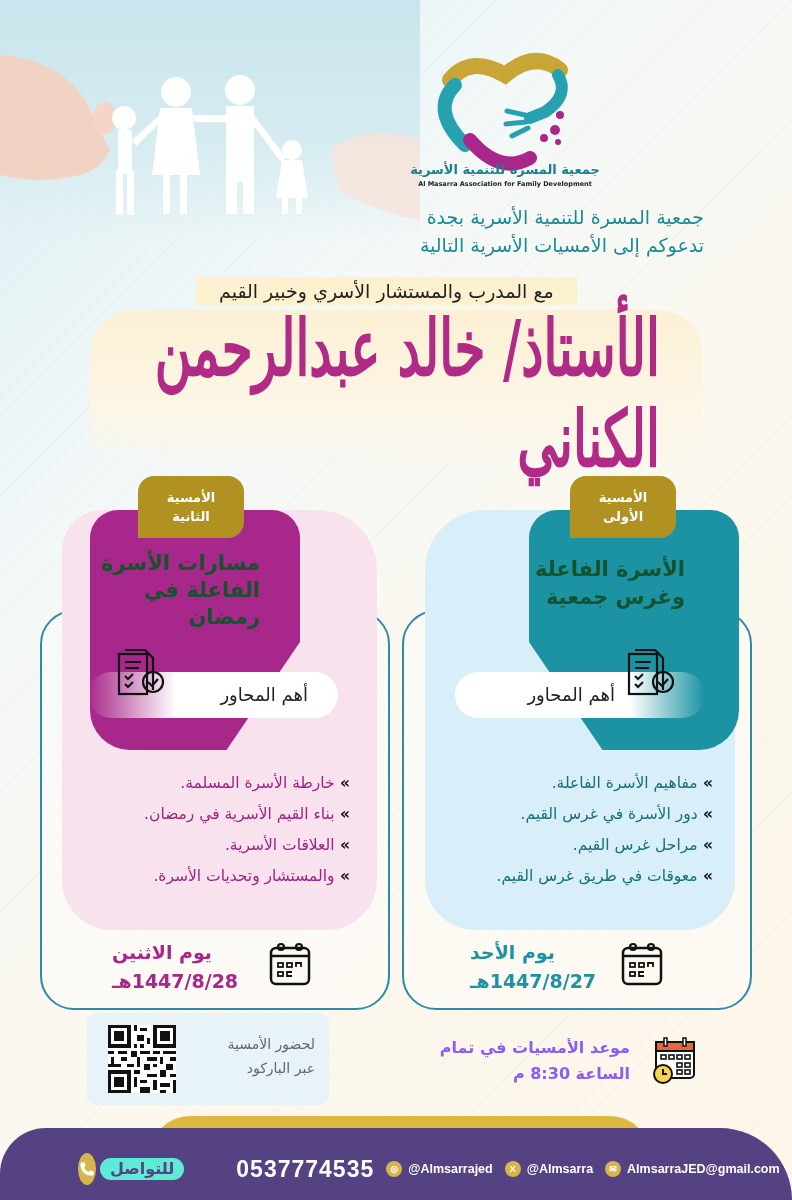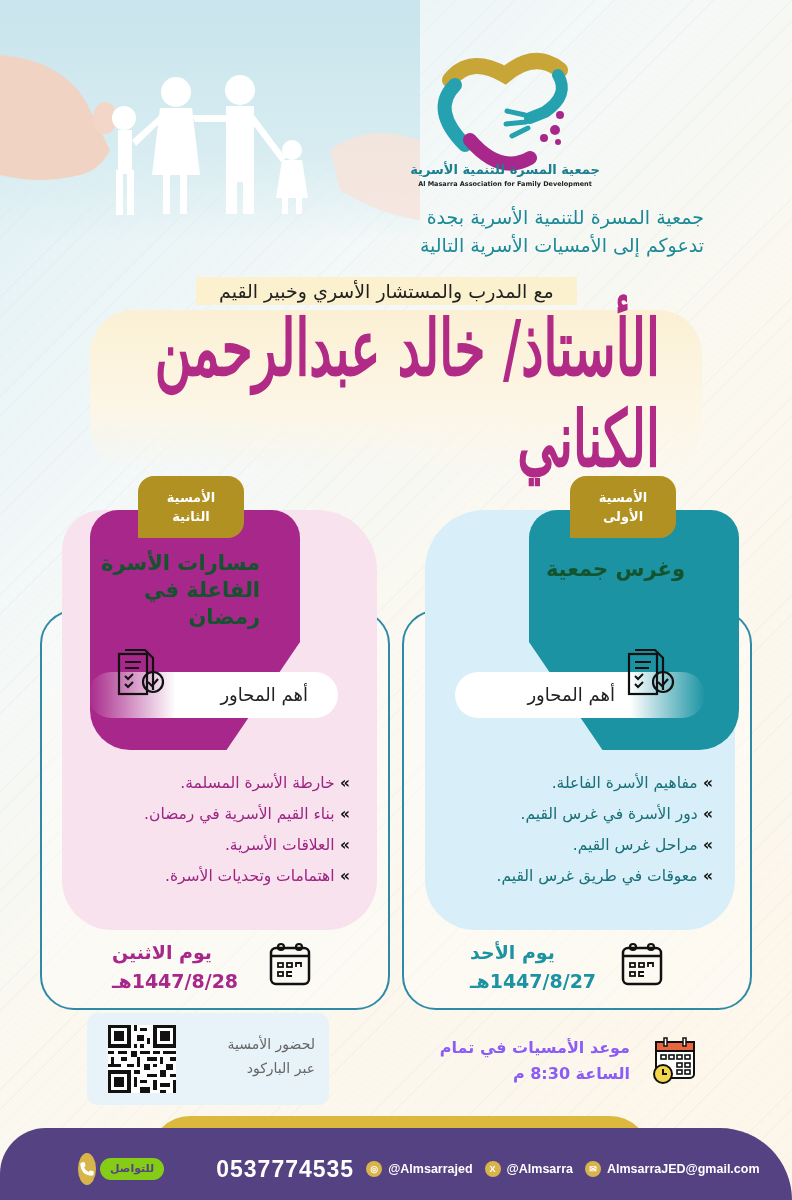--- a/index.html
+++ b/index.html
@@ -115,21 +115,21 @@
   .time-icon { position: absolute; left: 650px; top: 1036px; width: 48px; height: 48px; }
 
   
   .footer-gold { position: absolute; left: 150px; top: 1116px; width: 500px; height: 40px; background: #dcb83e; border-radius: 40px 40px 0 0; }
   .footer { position: absolute; left: 0; top: 1128px; width: 792px; height: 72px; background: #554282; border-radius: 70px 110px 0 0; }
   .footer-row {
     position: absolute; left: 78px; top: 1152px; width: 660px; height: 34px;
     display: flex; align-items: center; direction: ltr; gap: 12px; color: #fff;
   }
   .call-circle { width: 32px; height: 32px; border-radius: 50%; background: #d7b54a; display: flex; align-items: center; justify-content: center; }
-  .contact-pill { background: #84cc16; color: #554282; border-radius: 14px; padding: 0 10px; height: 22px; line-height: 22px; font-size: 11px; font-weight: bold; margin-left: -8px; }
+  .contact-pill { background: #5eead4; color: #554282; border-radius: 14px; padding: 0 10px; height: 22px; line-height: 22px; font-size: 16px; font-weight: bold; margin-left: -8px; }
   .phone { font-family: "Liberation Sans", sans-serif; font-weight: bold; font-size: 23px; letter-spacing: 1px; margin-left: 40px; }
   .soc { display: flex; align-items: center; gap: 6px; font-family: "Liberation Sans", sans-serif; font-weight: bold; font-size: 12.5px; }
   .soc .ic { width: 16px; height: 16px; border-radius: 50%; background: #d7b54a; display: inline-flex; align-items: center; justify-content: center; font-size: 9px; color: #fff; }
 </style>
 </head>
 <body>
 
 <div class="pattern"></div>
 
 <div class="hero">
@@ -196,20 +196,21 @@
 <div class="tag t1">
   <span>الأمسية</span>
   <span>الأولى</span>
 </div>
 <div class="tag t2">
   <span>الأمسية</span>
   <span>الثانية</span>
 </div>
 
 <div class="head-title teal">
+  <div>الأسرة الفاعلة</div>
   <div>وغرس جمعية</div>
 </div>
 <div class="head-title purple">
   <div>مسارات الأسرة</div>
   <div>الفاعلة في</div>
   <div>رمضان</div>
 </div>
 
 <div class="axes-pill teal">أهم المحاور</div>
 <div class="axes-pill purple">أهم المحاور</div>
@@ -232,21 +233,21 @@
 <ul class="bullets teal">
   <li>مفاهيم الأسرة الفاعلة.</li>
   <li>دور الأسرة في غرس القيم.</li>
   <li>مراحل غرس القيم.</li>
   <li>معوقات في طريق غرس القيم.</li>
 </ul>
 <ul class="bullets purple">
   <li>خارطة الأسرة المسلمة.</li>
   <li>بناء القيم الأسرية في رمضان.</li>
   <li>العلاقات الأسرية.</li>
-  <li>اهتمامات وتحديات الأسرة.</li>
+  <li>والمستشار وتحديات الأسرة.</li>
 </ul>
 
 <svg class="cal-icon teal" viewBox="0 0 44 48">
   <rect x="3" y="8" width="38" height="36" rx="5" fill="none" stroke="#111" stroke-width="2.5"></rect>
   <path d="M3 16 H41" stroke="#111" stroke-width="2.5"></path>
   <circle cx="13" cy="7" r="3" fill="none" stroke="#111" stroke-width="2.2"></circle>
     <circle cx="31" cy="7" r="3" fill="none" stroke="#111" stroke-width="2.2"></circle>
   <rect x="10" y="23" width="5" height="4" fill="none" stroke="#111" stroke-width="1.8"></rect>
     <rect x="19" y="23" width="5" height="4" fill="none" stroke="#111" stroke-width="1.8"></rect>
   <path d="M28 27 V23 H33 V27" fill="none" stroke="#111" stroke-width="1.8"></path>

